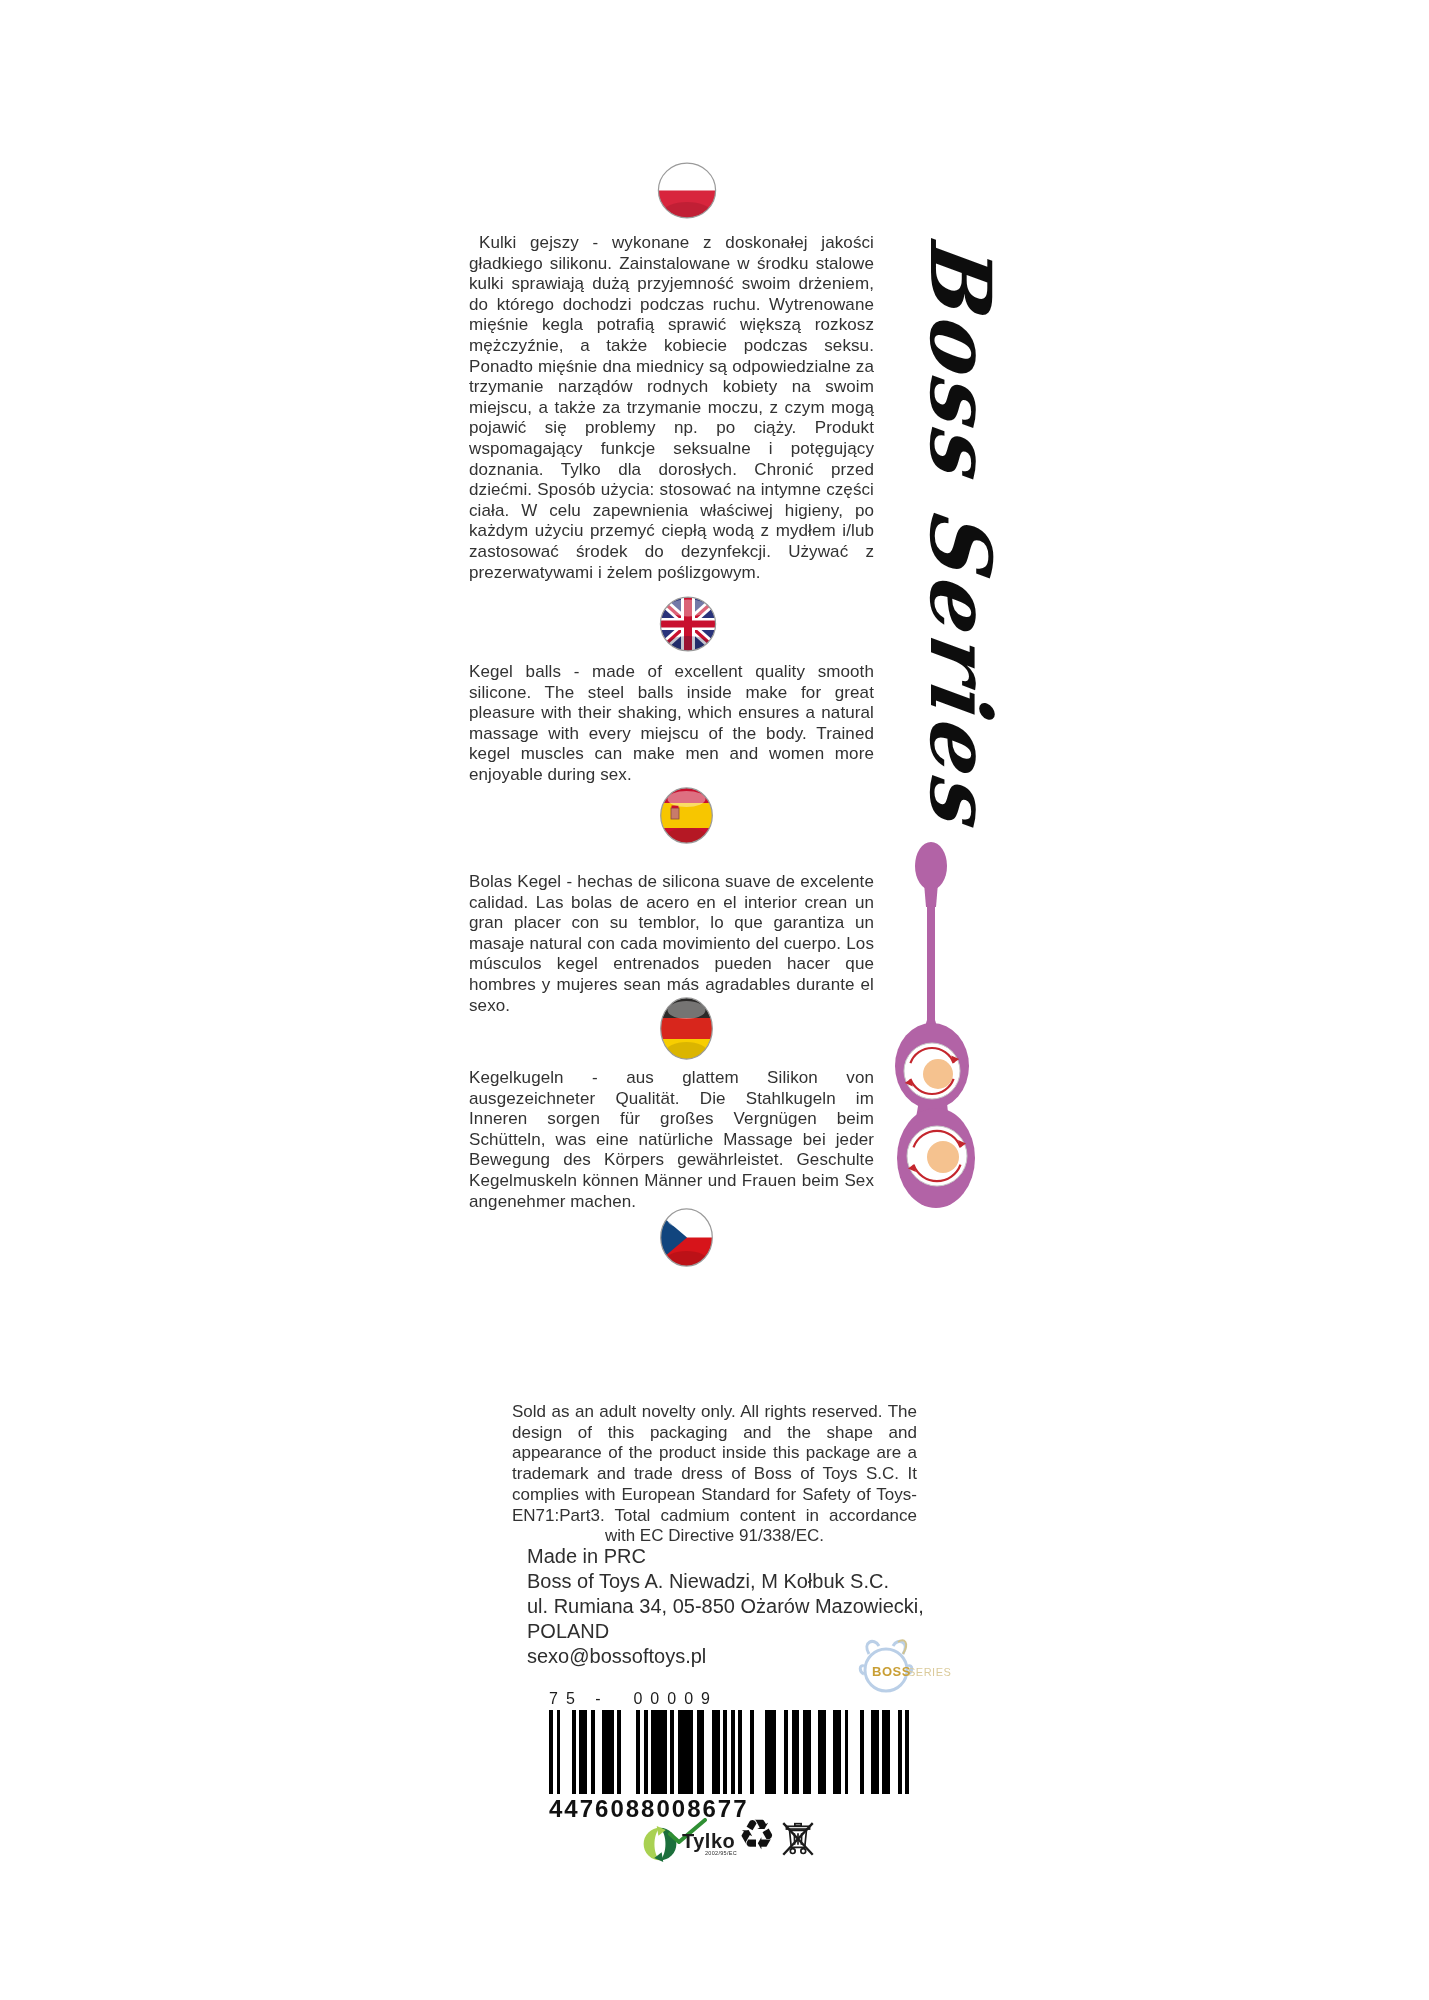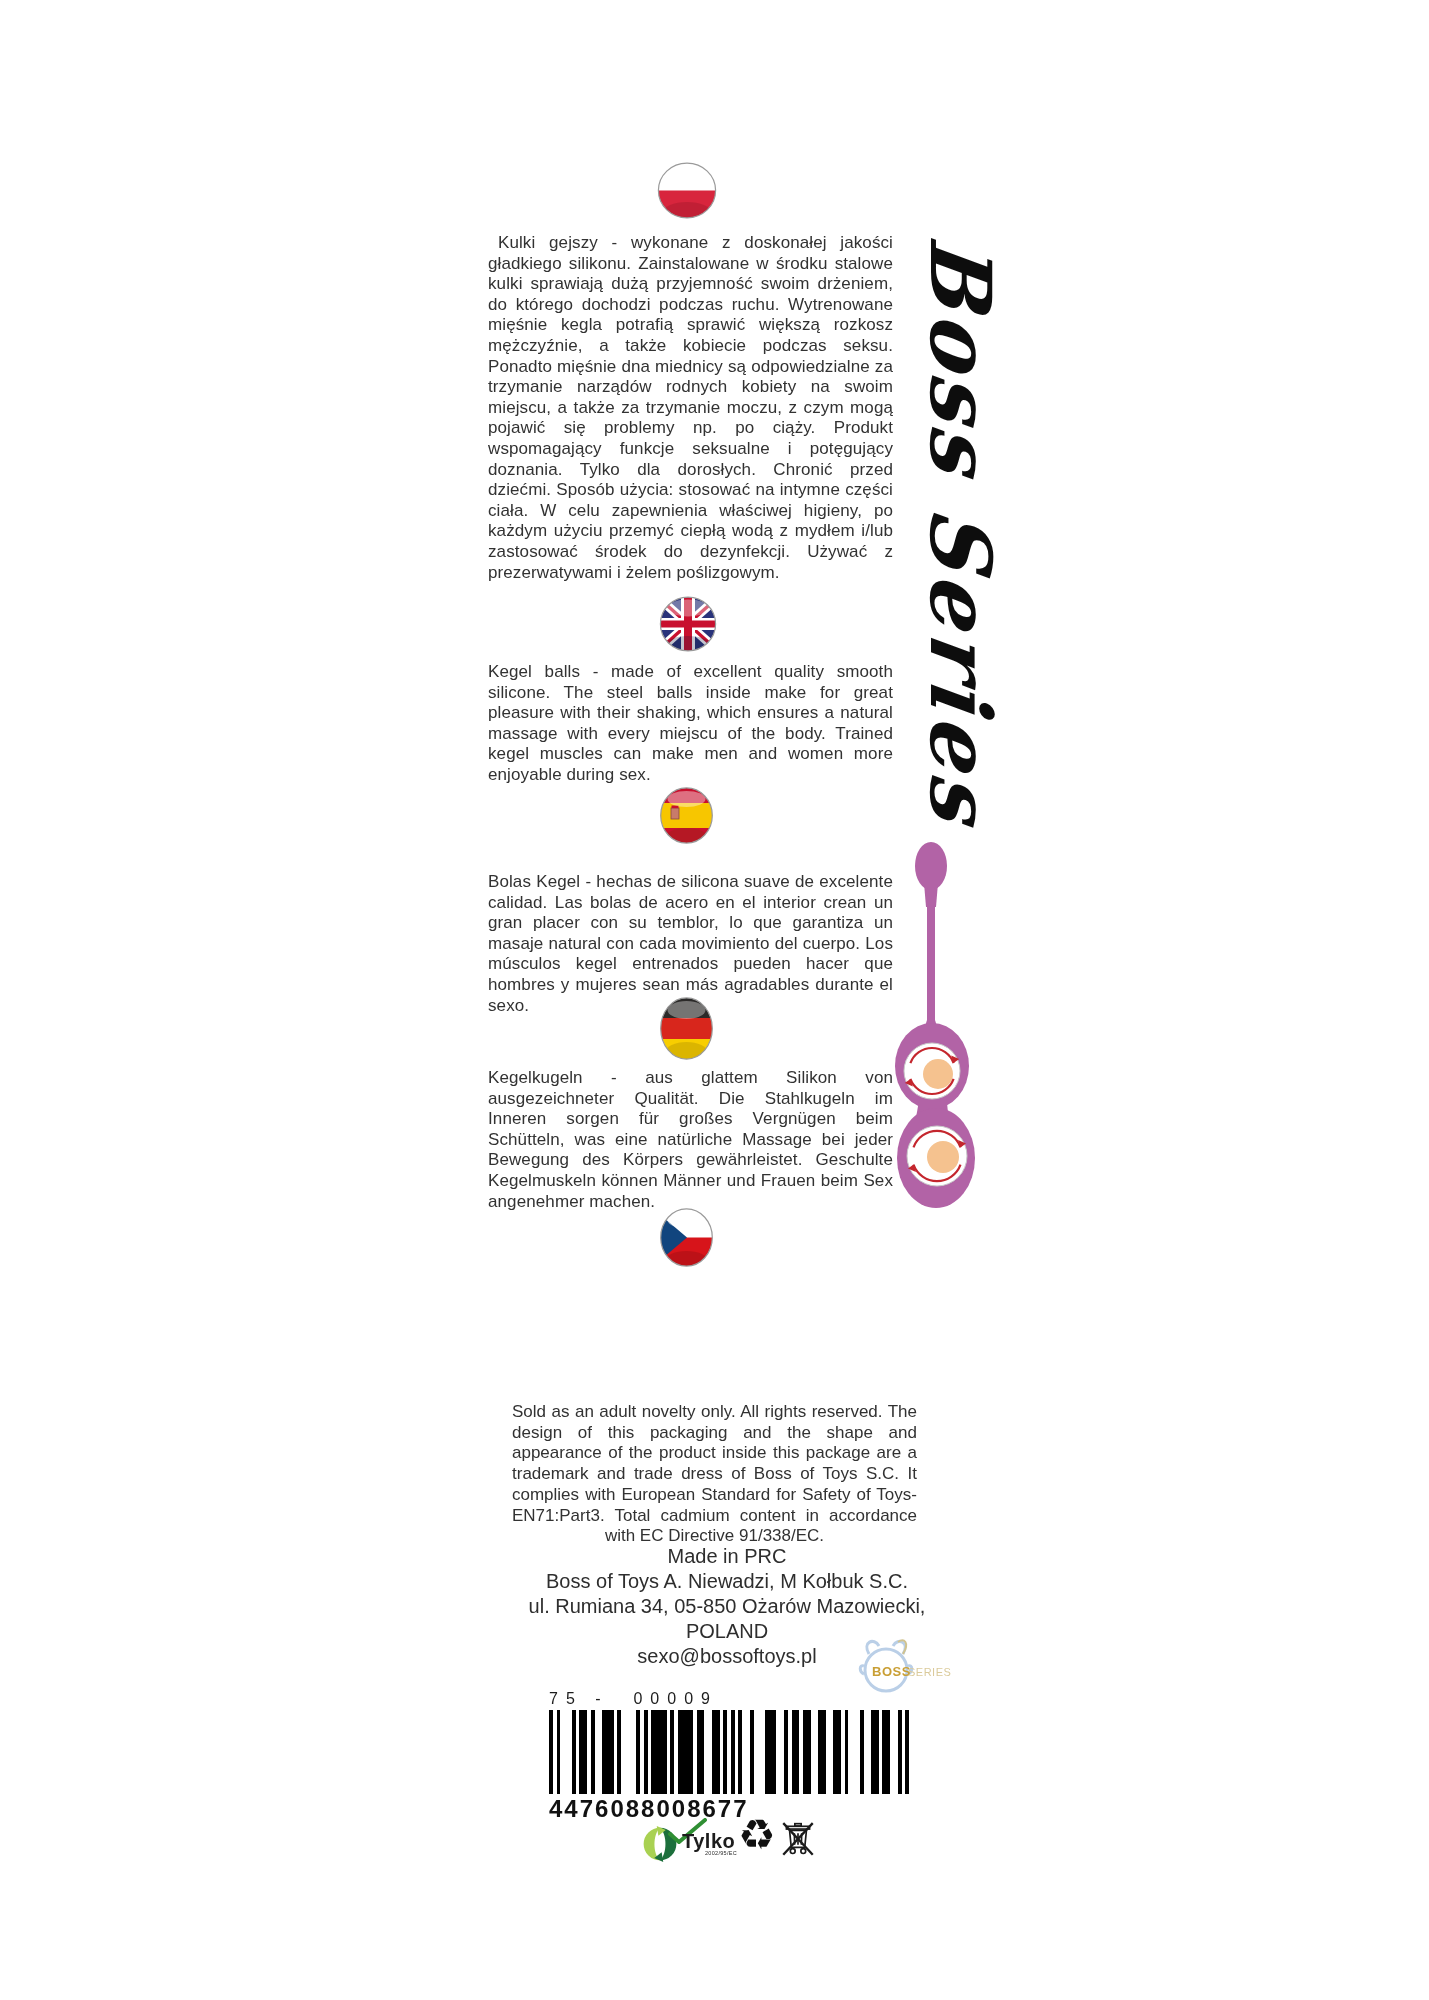--- a/index.html
+++ b/index.html
@@ -3,33 +3,33 @@
 <meta charset="utf-8">
 <style>
   html,body{margin:0;padding:0;background:#ffffff;}
   .page{
     position:relative; width:1429px; height:2000px; margin:0 auto;
     background:#ffffff; overflow:hidden;
     font-family:"Liberation Sans", sans-serif; color:#323232;
   }
   .flag{position:absolute;}
   .para{
-    position:absolute; left:488px; width:405px;
+    position:absolute; left:469px; width:405px;
     font-size:17px; line-height:20.6px; text-align:justify;
     color:#323232; letter-spacing:0.1px;
   }
   .para.indent{text-indent:10px;}
   .disclaimer{
     position:absolute; left:512px; width:405px;
     font-size:17px; line-height:20.7px; text-align:justify; text-align-last:center;
     color:#323232;
   }
   .address{
     position:absolute; left:527px; top:1544px; width:400px;
-    text-align:center; font-size:20px; line-height:25px; color:#2e2e2e;
+    font-size:20px; line-height:25px; color:#2e2e2e;
   }
   .brand-script{
     position:absolute; left:1010px; top:254px; width:552px; height:120px;
     transform:rotate(90deg) skewX(-10deg); transform-origin:top left;
     font-family:"DejaVu Serif", serif; font-style:italic; font-weight:700;
     font-size:84px; letter-spacing:4px; color:#0d0d0d; white-space:nowrap;
   }
   .product-art{position:absolute; left:880px; top:835px;}
   .logo-boss{position:absolute; left:856px; top:1634px;}
   .barcode-wrap{position:absolute; left:549px; top:1690px; width:360px; text-align:left;}

